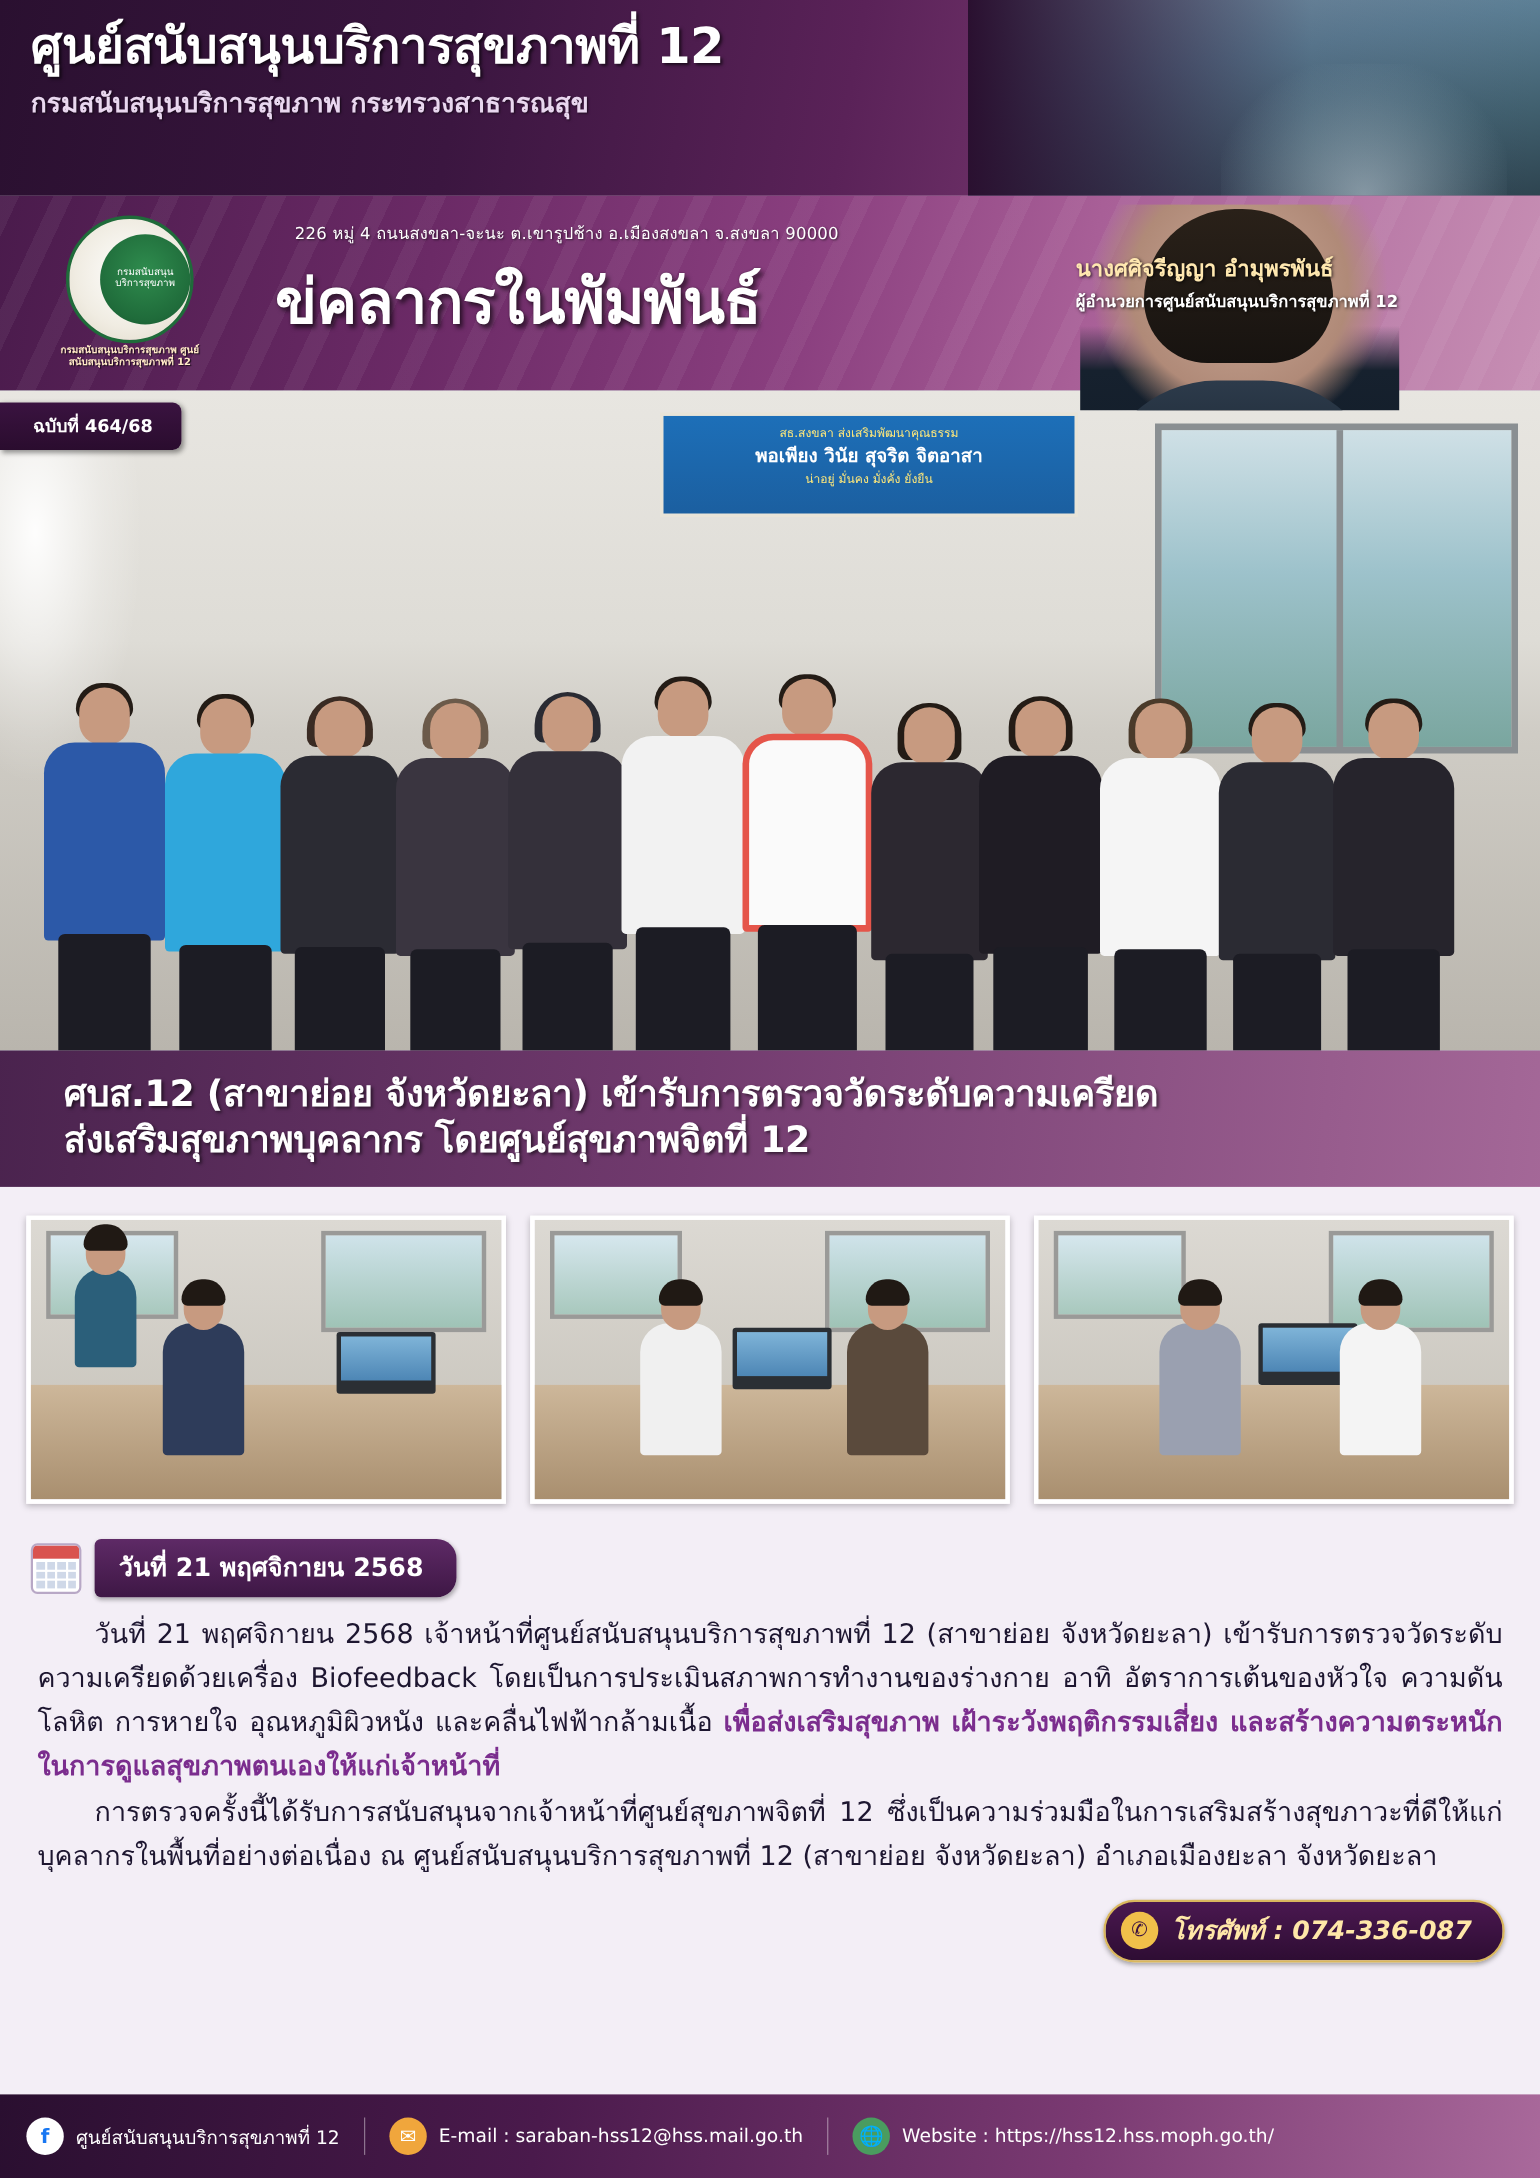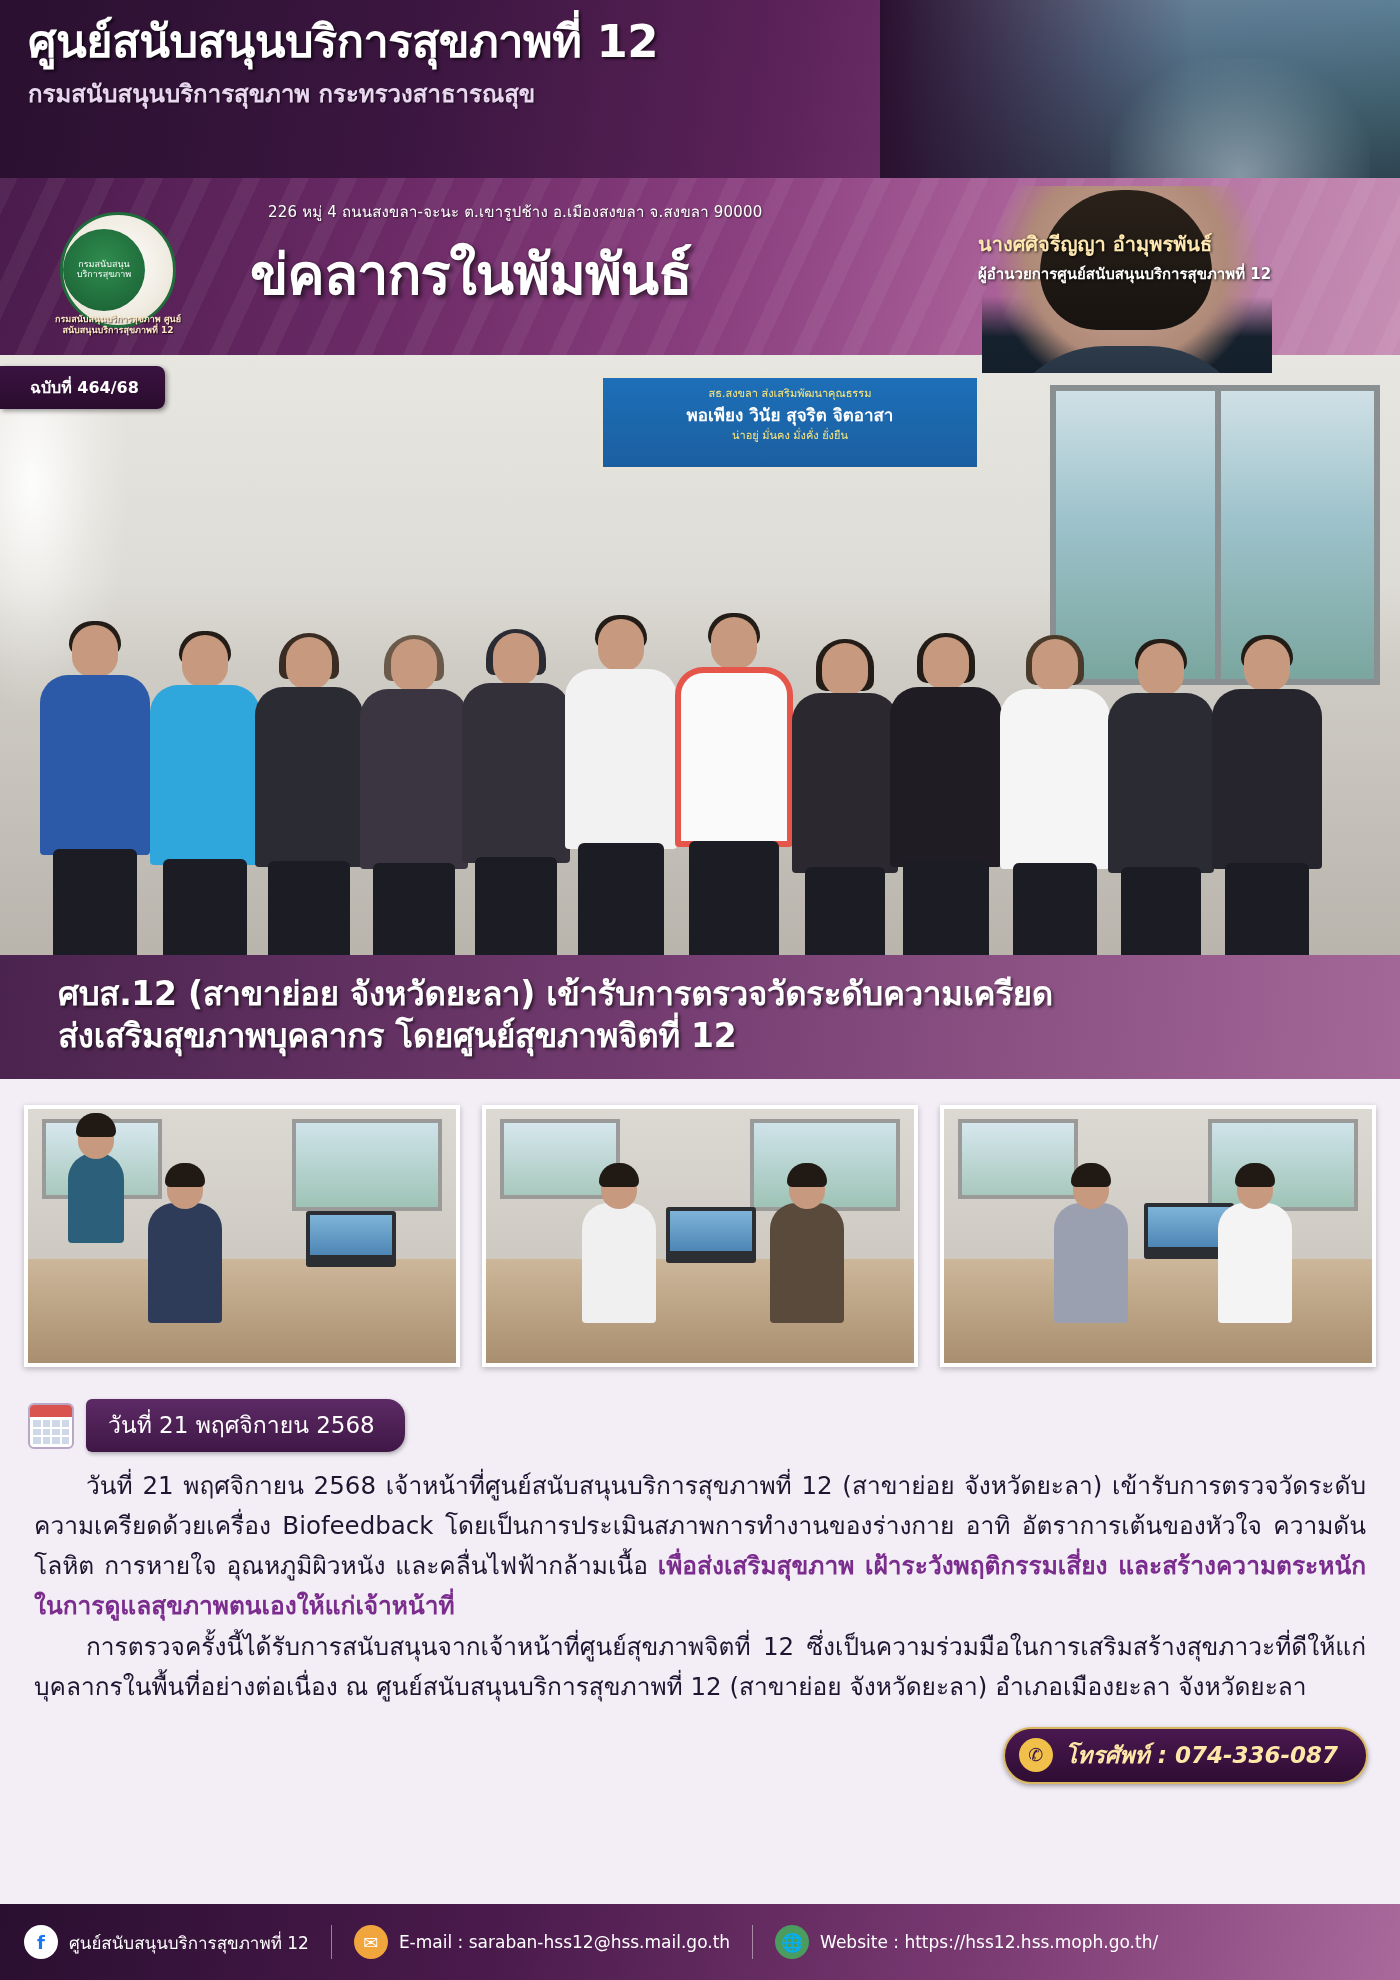--- a/index.html
+++ b/index.html
@@ -75,24 +75,24 @@
   }
   .portrait:after { 
     content: ""; position: absolute; left: 14px; top: 160px; width: 262px; height: 140px;
     border-radius: 110px 110px 0 0;
     background: linear-gradient(180deg, #2d3b4b 0%, #1b2734 60%, #141d27 100%);
   }
   .moph-seal {
     position: absolute; left: 48px; top: 18px; width: 140px; height: 140px; z-index: 6;
   }
   .seal-circle {
-    position: absolute; left: 12px; top: 16px; width: 116px; height: 116px; border-radius: 50%;
+    position: absolute; left: 12px; top: 0; width: 116px; height: 116px; border-radius: 50%;
     background: radial-gradient(circle at 50% 45%, #ffffff 0%, #f0ece2 60%, #ded7c6 100%);
     border: 3px solid #1f6b3a;
-    display: flex; align-items: center; justify-content: flex-start;
+    display: flex; align-items: center; justify-content: flex-end;
   }
   .seal-inner {
     width: 82px; height: 82px; border-radius: 50%;
     background: radial-gradient(circle at 50% 40%, #2f8c4e 0%, #1f6b3a 70%, #15522c 100%);
     color: #fff; font-size: 9px; display: flex; align-items: center; justify-content: center;
     text-align: center; line-height: 1.1; padding: 4px;
   }
   .seal-caption {
     position: absolute; left: 0; top: 118px; width: 140px; text-align: center;
     font-size: 9px; color: #ffe9c6; line-height: 1.25; font-weight: bold;
@@ -255,21 +255,21 @@
     display: flex; flex-direction: column; overflow: hidden;
   }
   .cal-icon .cal-top { height: 12px; background: #d9534f; }
   .cal-icon .cal-grid {
     flex: 1; display: grid; grid-template-columns: repeat(4,1fr); grid-template-rows: repeat(3,1fr);
     gap: 2px; padding: 3px;
   }
   .cal-icon .cal-grid i { background: #cfd8e8; display: block; }
   .date-badge {
     background: linear-gradient(180deg, #5e2a66 0%, #3e1745 100%);
-    color: #ffffff; font-size: 23px; font-weight: normal;
+    color: #ffffff; font-size: 23px; font-weight: bold;
     padding: 8px 30px 9px 22px; border-radius: 6px 18px 18px 6px;
     box-shadow: 1px 2px 4px rgba(0,0,0,0.3);
   }
 
   
   .body-text {
     padding: 8px 34px 0 34px;
     font-size: 24.5px; line-height: 1.62; color: #1d1630;
     text-align: justify;
   }

